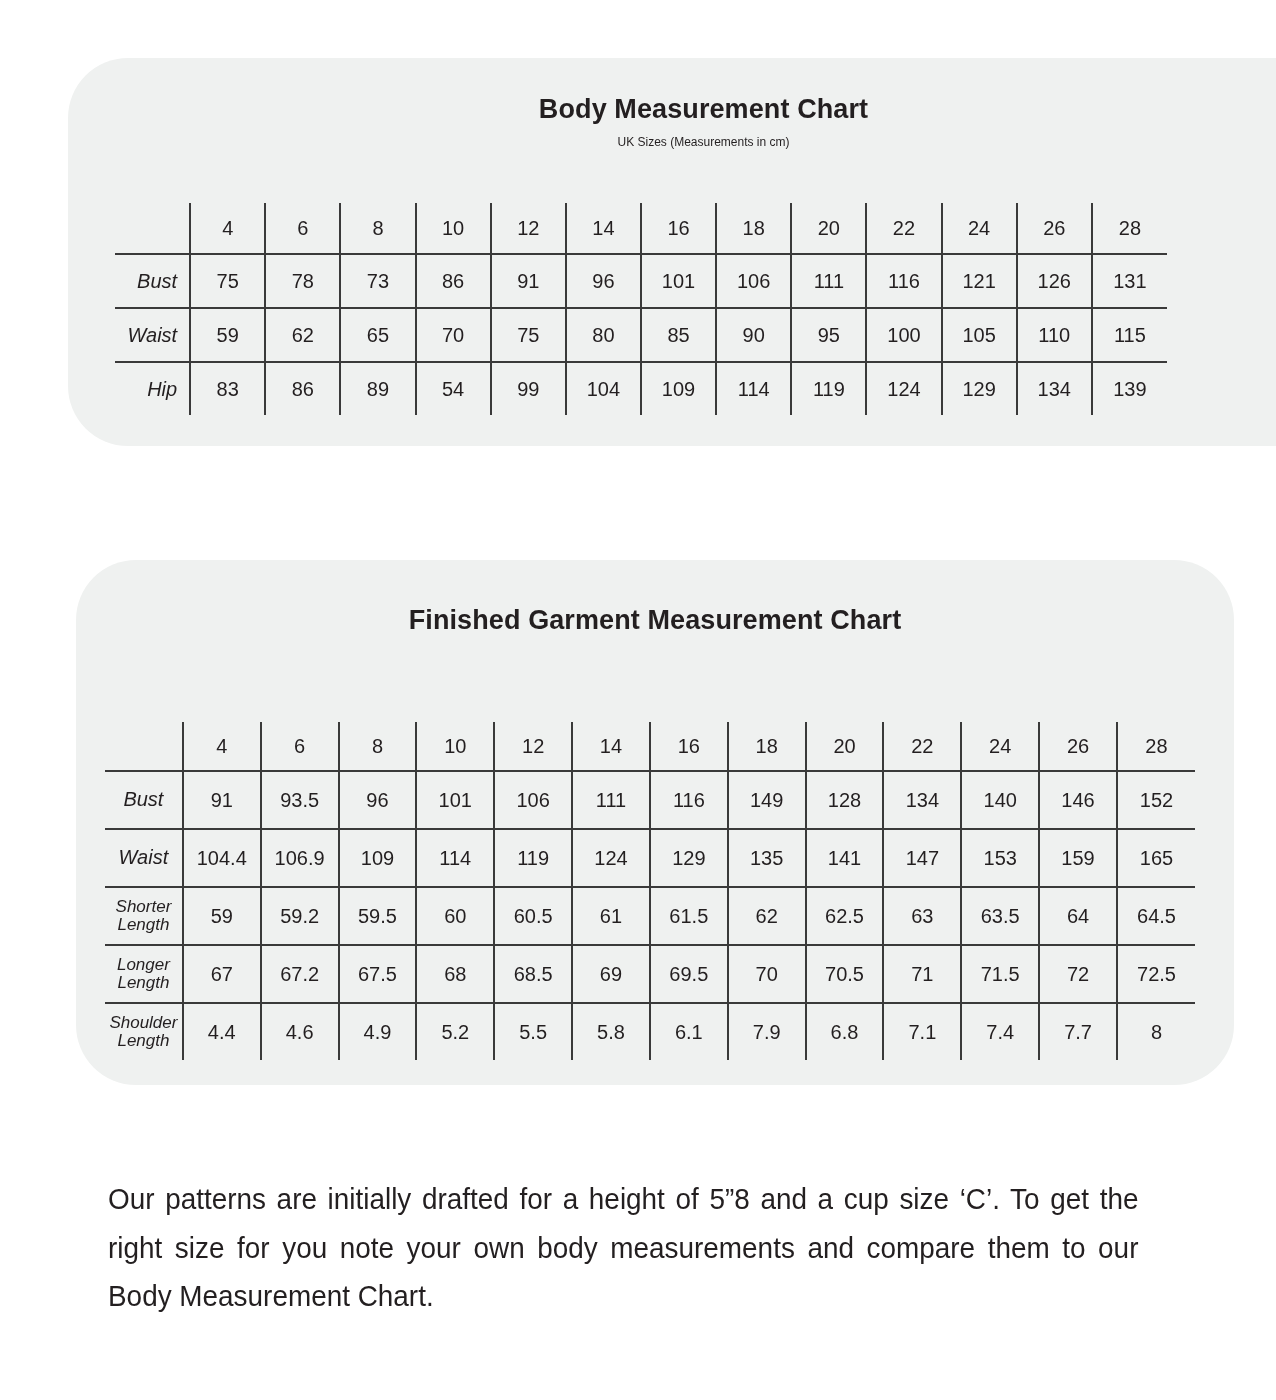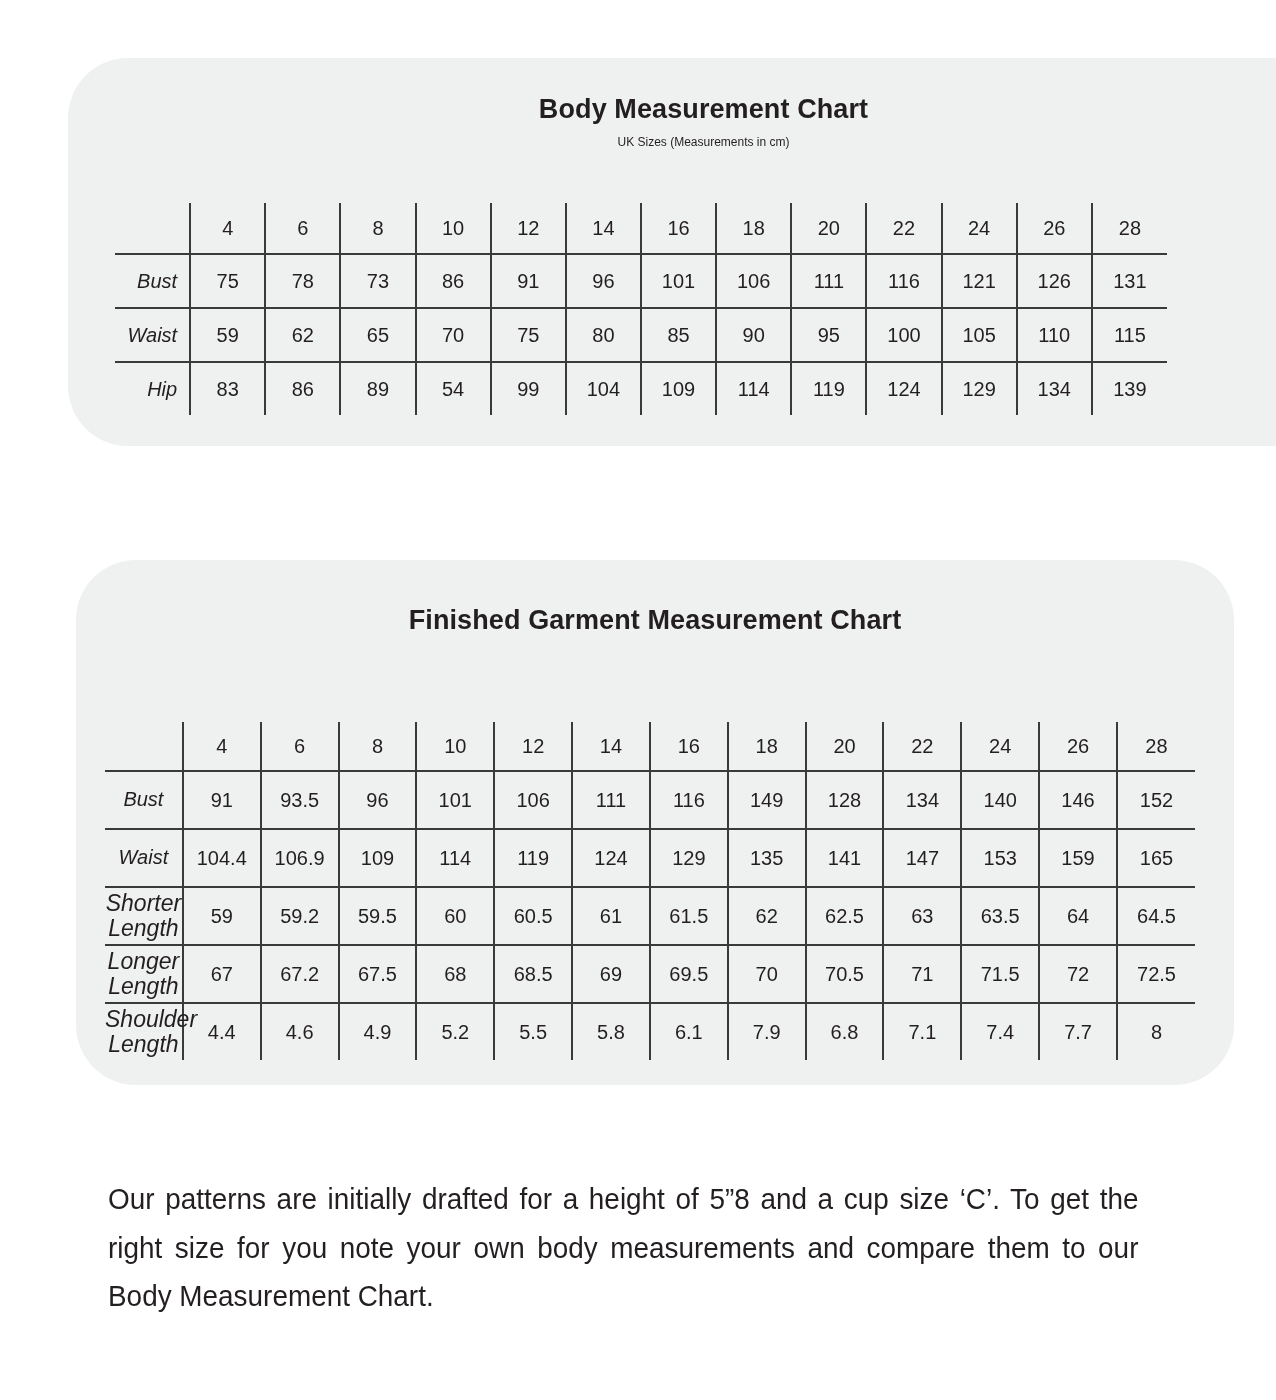--- a/index.html
+++ b/index.html
@@ -92,21 +92,21 @@
     width: 1090px;
   }
   #garment-table td.rowlabel {
     width: 95px;
     text-align: center;
     padding-right: 0;
     line-height: 1.08;
   }
   #garment-table td { height: 56px; }
   #garment-table thead td { height: 48px; }
-  #garment-table td.rowlabel .two-line { display: block; font-size: 23px; }
+  #garment-table td.rowlabel .two-line { display: block; font-size: 17px; }
 
   #footnote {
     position: absolute;
     left: 108px;
     top: 1145px;
     width: 1108px;
     font-family: "Liberation Sans Narrow", "Liberation Sans", sans-serif;
     font-size: 30px;
     line-height: 1.62;
     text-align: justify;

